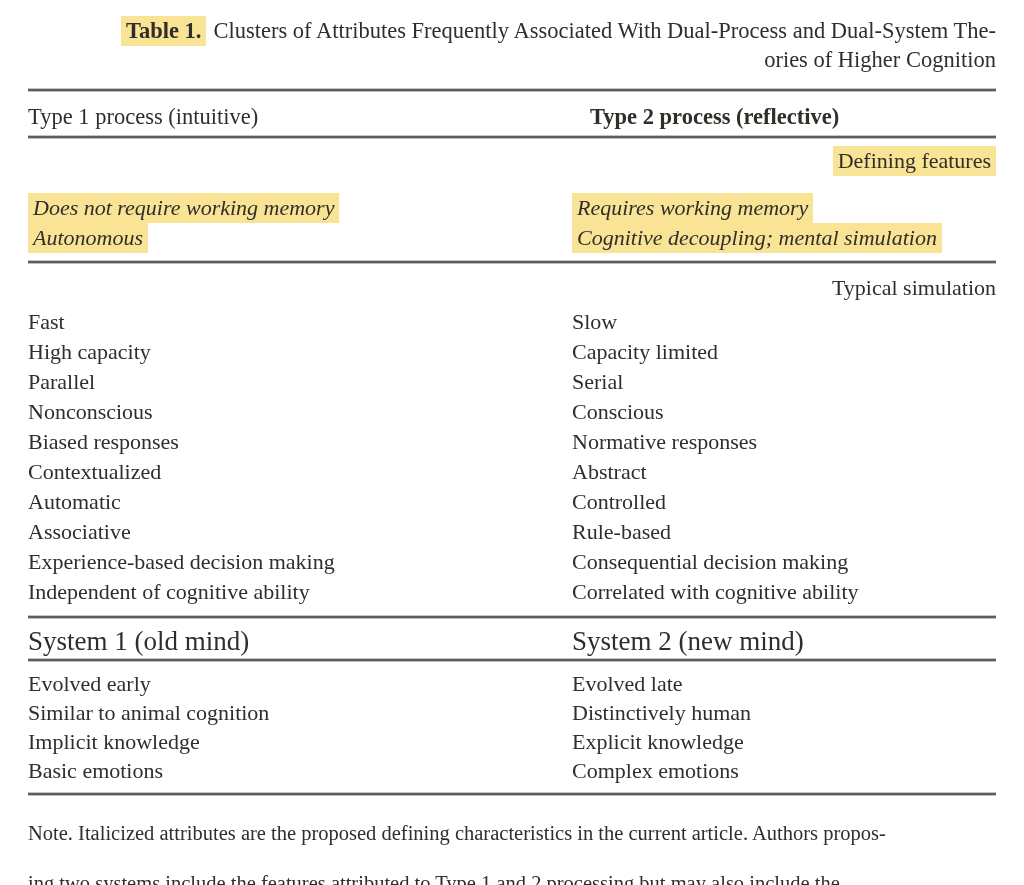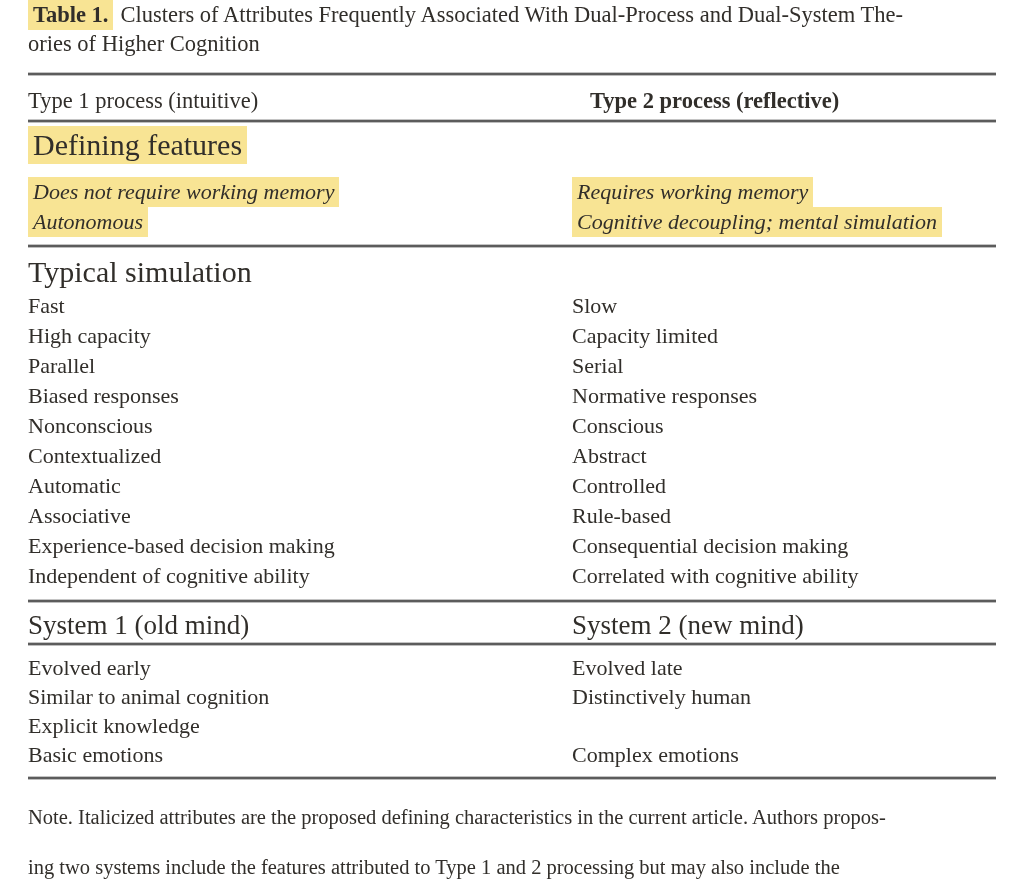--- a/index.html
+++ b/index.html
@@ -4,31 +4,31 @@
 <style>
   html,body{margin:0;padding:0;}
   body{
     width:1024px;height:885px;background:#ffffff;
     font-family:"Liberation Serif","DejaVu Serif",serif;
     color:var(--text,#312e2a);
     -webkit-font-smoothing:antialiased;
   }
   .page{padding:0 28px;width:968px;}
   .rule{height:2px;background:var(--rule,#5c5c5c);box-shadow:0 1px 0 #bdbdbd,0 -1px 0 #c4c4c4;}
-  .title{font-size:22.5px;line-height:29px;white-space:nowrap;}
+  .title{padding-top:16px;font-size:22.5px;line-height:29px;white-space:nowrap;text-align:right;}
   .title .label{font-weight:bold;margin-right:7px;}
   .hl{background:var(--highlight,#f8e494);padding:2px 5px 3px;}
   .it{font-style:italic;}
   .row{display:grid;grid-template-columns:544px 1fr;font-size:22px;}
   .cell{white-space:nowrap;}
   .indent{padding-left:18px;font-weight:bold;}
   .rule-1{margin-top:15px;}
   .colhead{padding-top:14px;line-height:24px;font-size:22.5px;}
   .rule-2{margin-top:7px;}
-  .sechead{text-align:left;font-size:30px;}
+  .sechead{text-align:right;font-size:22px;}
   .sechead-defining{margin-top:10px;line-height:25px;}
   .defining-rows{margin-top:20px;}
   .defining-rows .row{line-height:30px;}
   .rule-3{margin-top:8px;}
   .sechead-correlates{margin-top:13px;line-height:24px;}
   .correlates{margin-top:7px;}
   .correlates .row{line-height:30px;}
   .rule-4{margin-top:9px;}
   .syshead{padding-top:11px;line-height:25px;font-size:27px;}
   .rule-5{margin-top:5px;}
@@ -83,26 +83,26 @@
     </div>
     <div class="row">
       <div class="cell">High capacity</div>
       <div class="cell">Capacity limited</div>
     </div>
     <div class="row">
       <div class="cell">Parallel</div>
       <div class="cell">Serial</div>
     </div>
     <div class="row">
+      <div class="cell">Nonconscious</div>
+      <div class="cell">Conscious</div>
+    </div>
+    <div class="row">
       <div class="cell">Biased responses</div>
       <div class="cell">Normative responses</div>
-    </div>
-    <div class="row">
-      <div class="cell">Nonconscious</div>
-      <div class="cell">Conscious</div>
     </div>
     <div class="row">
       <div class="cell">Contextualized</div>
       <div class="cell">Abstract</div>
     </div>
     <div class="row">
       <div class="cell">Automatic</div>
       <div class="cell">Controlled</div>
     </div>
     <div class="row">
@@ -131,20 +131,21 @@
   <div class="systems">
     <div class="row">
       <div class="cell">Evolved early</div>
       <div class="cell">Evolved late</div>
     </div>
     <div class="row">
       <div class="cell">Similar to animal cognition</div>
       <div class="cell">Distinctively human</div>
     </div>
     <div class="row">
+      <div class="cell">Implicit knowledge</div>
       <div class="cell">Explicit knowledge</div>
     </div>
     <div class="row">
       <div class="cell">Basic emotions</div>
       <div class="cell">Complex emotions</div>
     </div>
   </div>
 
   <div class="rule rule-6"></div>
 

